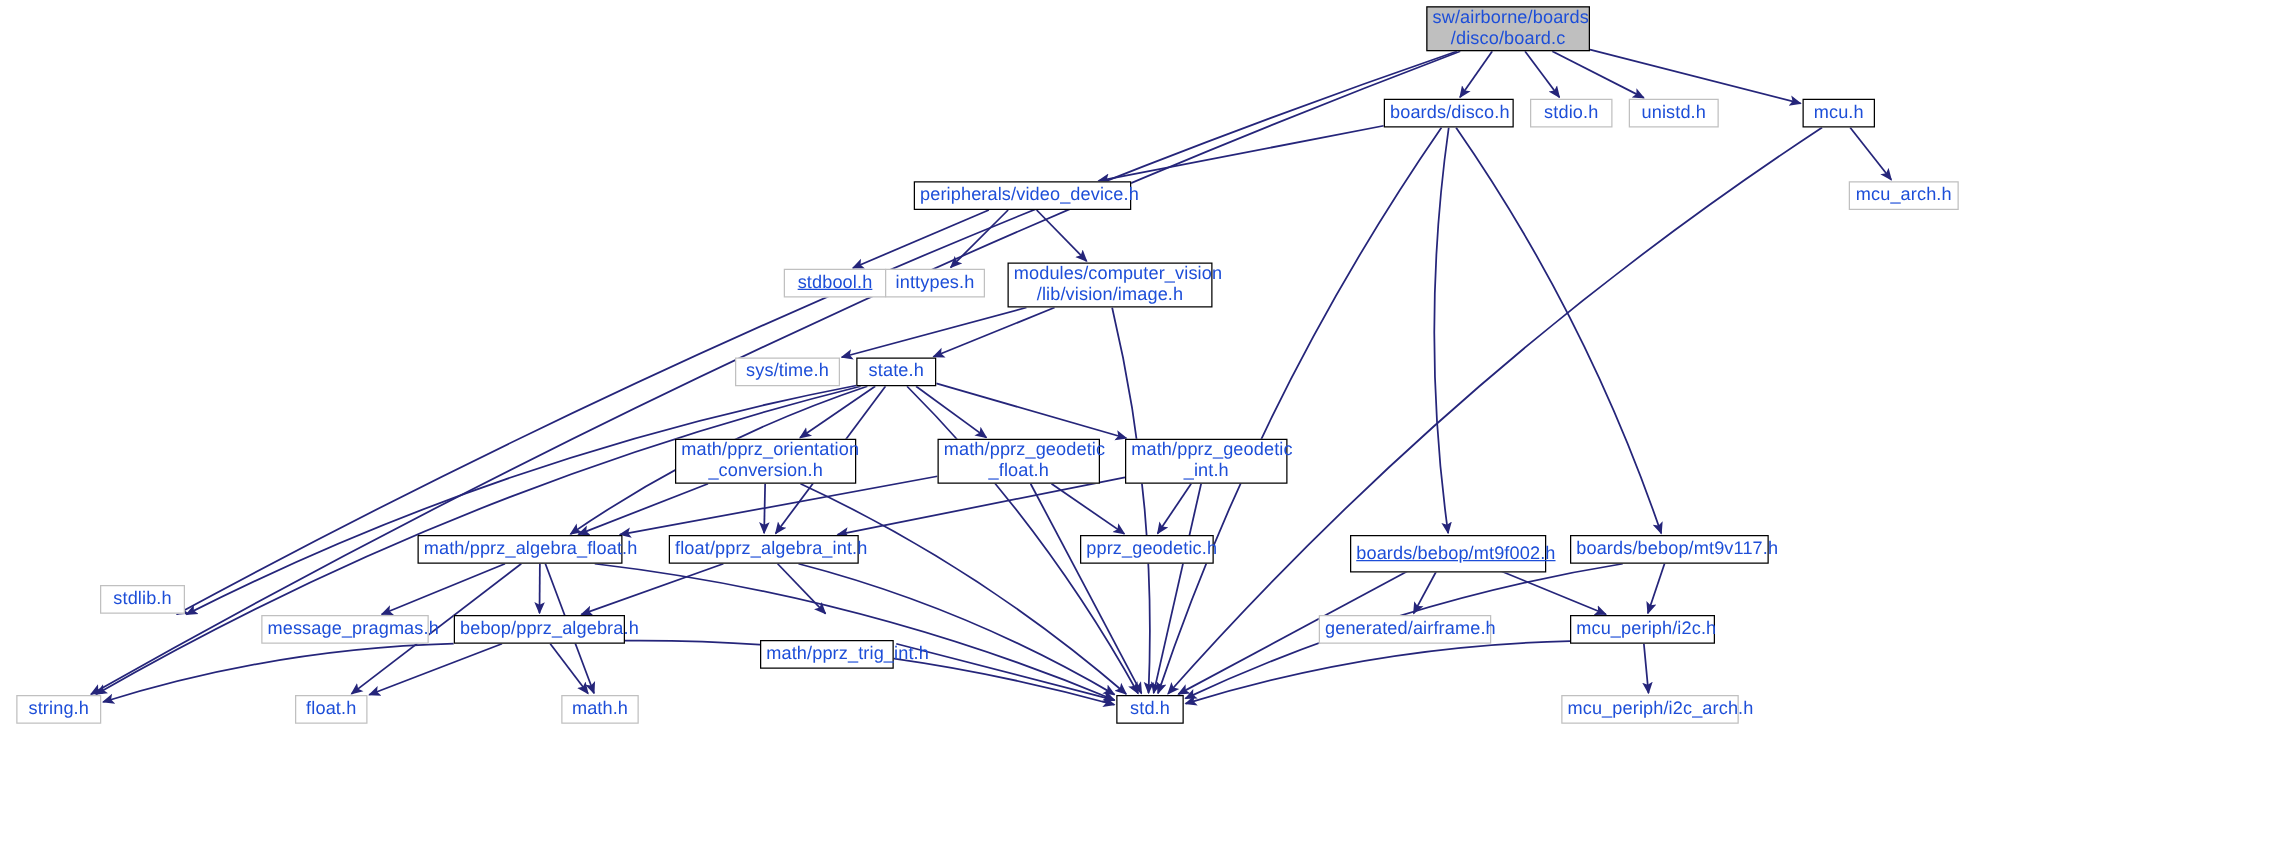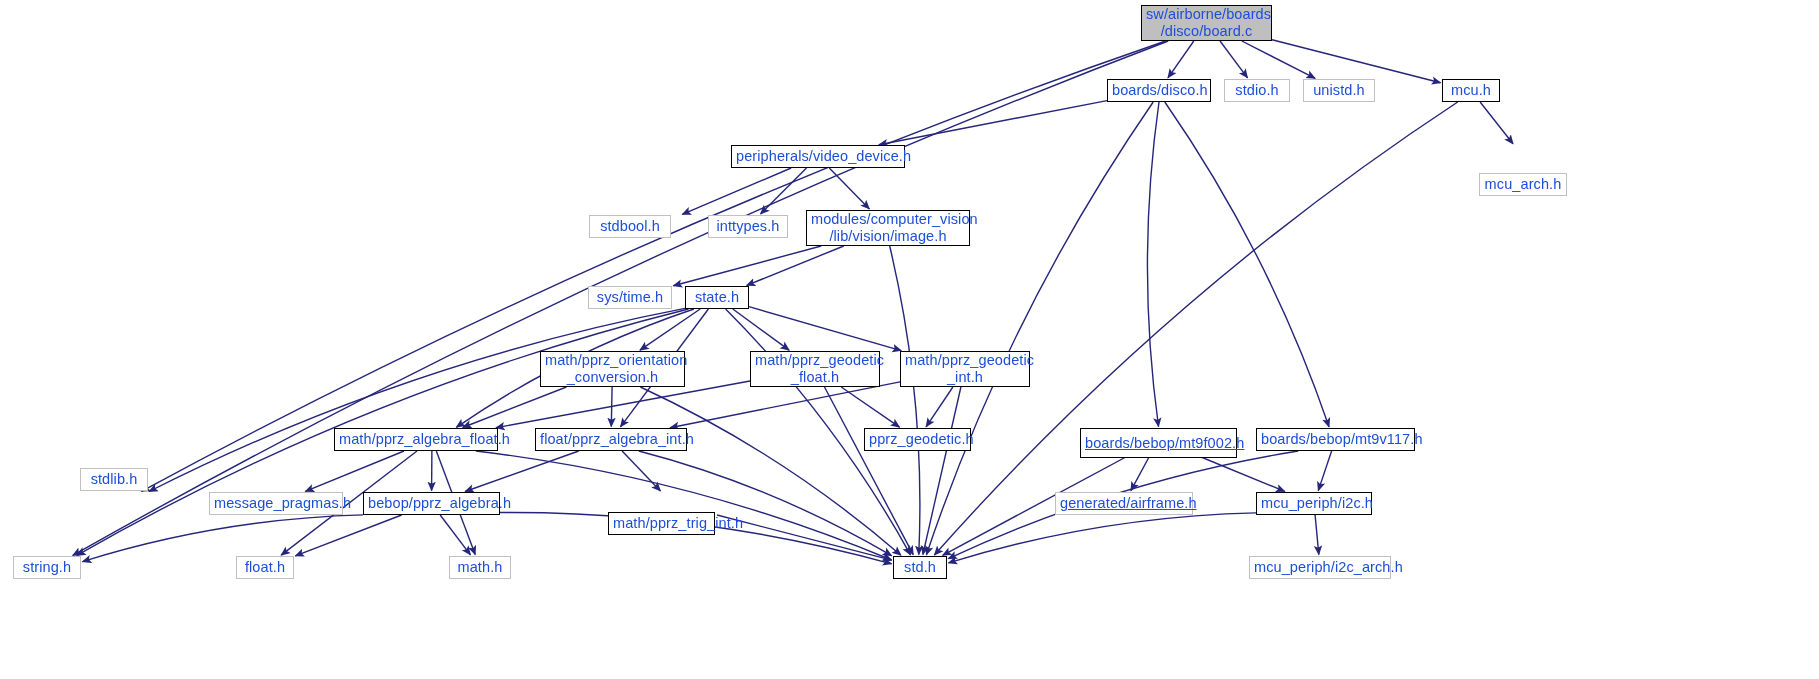--- a/index.html
+++ b/index.html
@@ -118,43 +118,43 @@
       <path d="M 1298.2 451.0 Q 1115.8 480.5 948.4 558.7" fill="none" stroke="#25257a" stroke-width="1.4" marker-end="url(#ah)"></path>
       <path d="M 1256.0 512.9 Q 1098.8 516.5 948.5 562.9" fill="none" stroke="#25257a" stroke-width="1.4" marker-end="url(#ah)"></path>
       <path d="M 1315.1 515.0 L 1318.8 554.5" fill="none" stroke="#25257a" stroke-width="1.4" marker-end="url(#ah)"></path>
     </svg>
 <div class="gnode root" style="left: 1141px; top: 5px; width: 131px; height: 36px;"><span class="lbl">sw/airborne/boards
 /disco/board.c</span></div>
     <div class="gnode strong" style="left: 1107px; top: 79px; width: 104px; height: 23px;"><span class="lbl">boards/disco.h</span></div>
     <div class="gnode " style="left: 1224px; top: 79px; width: 66px; height: 23px;"><span class="lbl">stdio.h</span></div>
     <div class="gnode " style="left: 1303px; top: 79px; width: 72px; height: 23px;"><span class="lbl">unistd.h</span></div>
     <div class="gnode strong" style="left: 1442px; top: 79px; width: 58px; height: 23px;"><span class="lbl">mcu.h</span></div>
-    <div class="gnode " style="left: 1479px; top: 145px; width: 88px; height: 23px; margin-top: 28px;"><span class="lbl">mcu_arch.h</span></div>
+    <div class="gnode " style="left: 1479px; top: 145px; width: 88px; height: 23px;"><span class="lbl">mcu_arch.h</span></div>
     <div class="gnode strong" style="left: 731px; top: 145px; width: 174px; height: 23px;"><span class="lbl">peripherals/video_device.h</span></div>
-    <div class="gnode " style="left: 589px; top: 215px; width: 82px; height: 23px;"><span class="lbl">stdbool.h</span></div>
+    <div class="gnode " style="left: 627px; top: 215px; width: 82px; height: 23px; text-decoration: underline;"><span class="lbl">stdbool.h</span></div>
     <div class="gnode " style="left: 708px; top: 215px; width: 80px; height: 23px;"><span class="lbl">inttypes.h</span></div>
     <div class="gnode strong" style="left: 806px; top: 210px; width: 164px; height: 36px;"><span class="lbl">modules/computer_vision
 /lib/vision/image.h</span></div>
     <div class="gnode " style="left: 588px; top: 286px; width: 84px; height: 23px;"><span class="lbl">sys/time.h</span></div>
     <div class="gnode strong" style="left: 685px; top: 286px; width: 64px; height: 23px;"><span class="lbl">state.h</span></div>
     <div class="gnode strong" style="left: 540px; top: 351px; width: 145px; height: 36px;"><span class="lbl">math/pprz_orientation
 _conversion.h</span></div>
     <div class="gnode strong" style="left: 750px; top: 351px; width: 130px; height: 36px;"><span class="lbl">math/pprz_geodetic
 _float.h</span></div>
     <div class="gnode strong" style="left: 900px; top: 351px; width: 130px; height: 36px;"><span class="lbl">math/pprz_geodetic
 _int.h</span></div>
     <div class="gnode strong" style="left: 334px; top: 428px; width: 164px; height: 23px;"><span class="lbl">math/pprz_algebra_float.h</span></div>
     <div class="gnode strong" style="left: 535px; top: 428px; width: 152px; height: 23px;"><span class="lbl">float/pprz_algebra_int.h</span></div>
     <div class="gnode strong" style="left: 864px; top: 428px; width: 107px; height: 23px;"><span class="lbl">pprz_geodetic.h</span></div>
     <div class="gnode strong" style="left: 1080px; top: 428px; width: 157px; height: 30px; text-decoration: underline;"><span class="lbl">boards/bebop/mt9f002.h</span></div>
     <div class="gnode strong" style="left: 1256px; top: 428px; width: 159px; height: 23px;"><span class="lbl">boards/bebop/mt9v117.h</span></div>
     <div class="gnode " style="left: 80px; top: 468px; width: 68px; height: 23px;"><span class="lbl">stdlib.h</span></div>
     <div class="gnode " style="left: 209px; top: 492px; width: 134px; height: 23px;"><span class="lbl">message_pragmas.h</span></div>
     <div class="gnode strong" style="left: 363px; top: 492px; width: 137px; height: 23px;"><span class="lbl">bebop/pprz_algebra.h</span></div>
     <div class="gnode strong" style="left: 608px; top: 512px; width: 107px; height: 23px;"><span class="lbl">math/pprz_trig_int.h</span></div>
-    <div class="gnode " style="left: 1055px; top: 492px; width: 138px; height: 23px; text-decoration: underline;"><span class="lbl">generated/airframe.h</span></div>
+    <div class="gnode " style="left: 1055px; top: 492px; width: 138px; height: 23px;"><span class="lbl">generated/airframe.h</span></div>
     <div class="gnode strong" style="left: 1256px; top: 492px; width: 116px; height: 23px;"><span class="lbl">mcu_periph/i2c.h</span></div>
     <div class="gnode " style="left: 13px; top: 556px; width: 68px; height: 23px;"><span class="lbl">string.h</span></div>
     <div class="gnode " style="left: 236px; top: 556px; width: 58px; height: 23px;"><span class="lbl">float.h</span></div>
     <div class="gnode " style="left: 449px; top: 556px; width: 62px; height: 23px;"><span class="lbl">math.h</span></div>
     <div class="gnode strong" style="left: 893px; top: 556px; width: 54px; height: 23px;"><span class="lbl">std.h</span></div>
     <div class="gnode " style="left: 1249px; top: 556px; width: 142px; height: 23px;"><span class="lbl">mcu_periph/i2c_arch.h</span></div>
   </div>
 
 </body></html>

